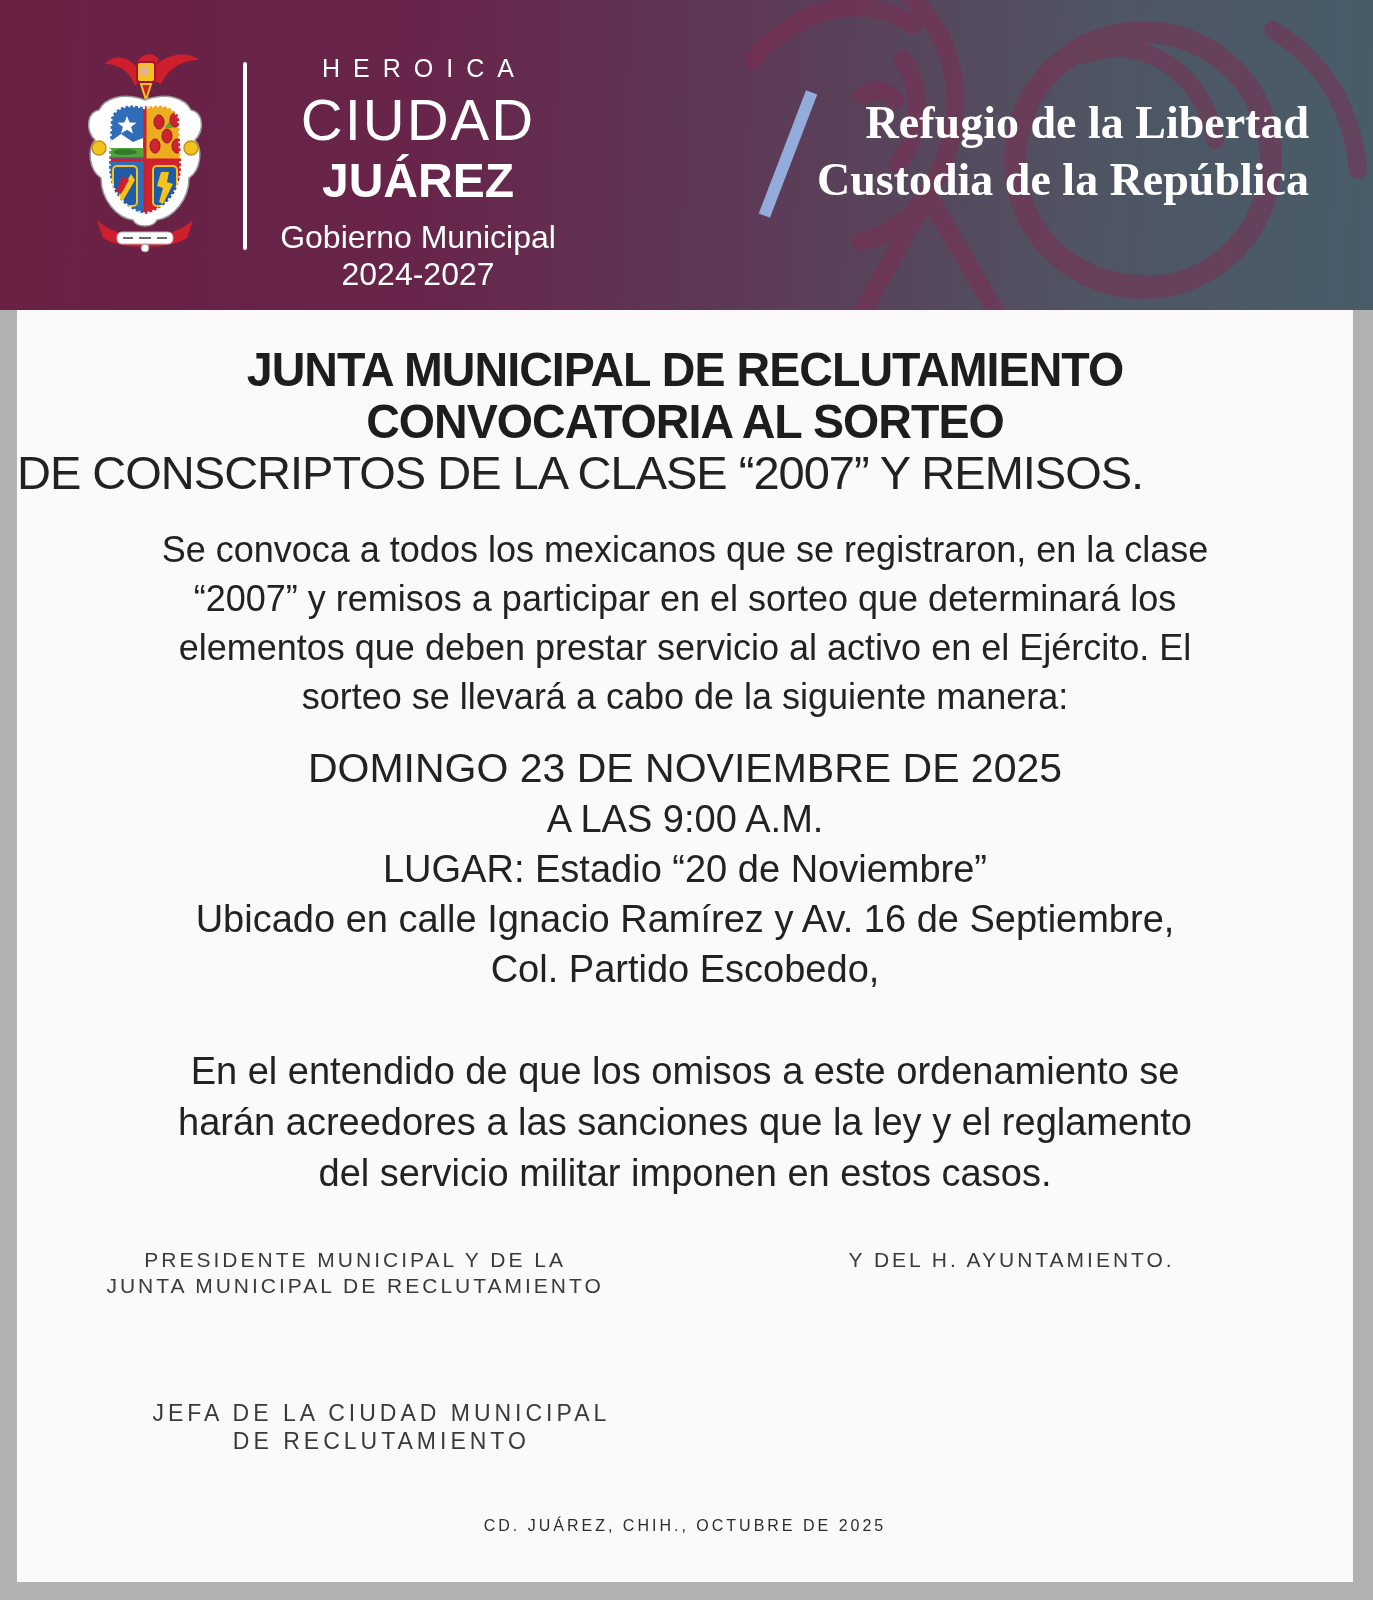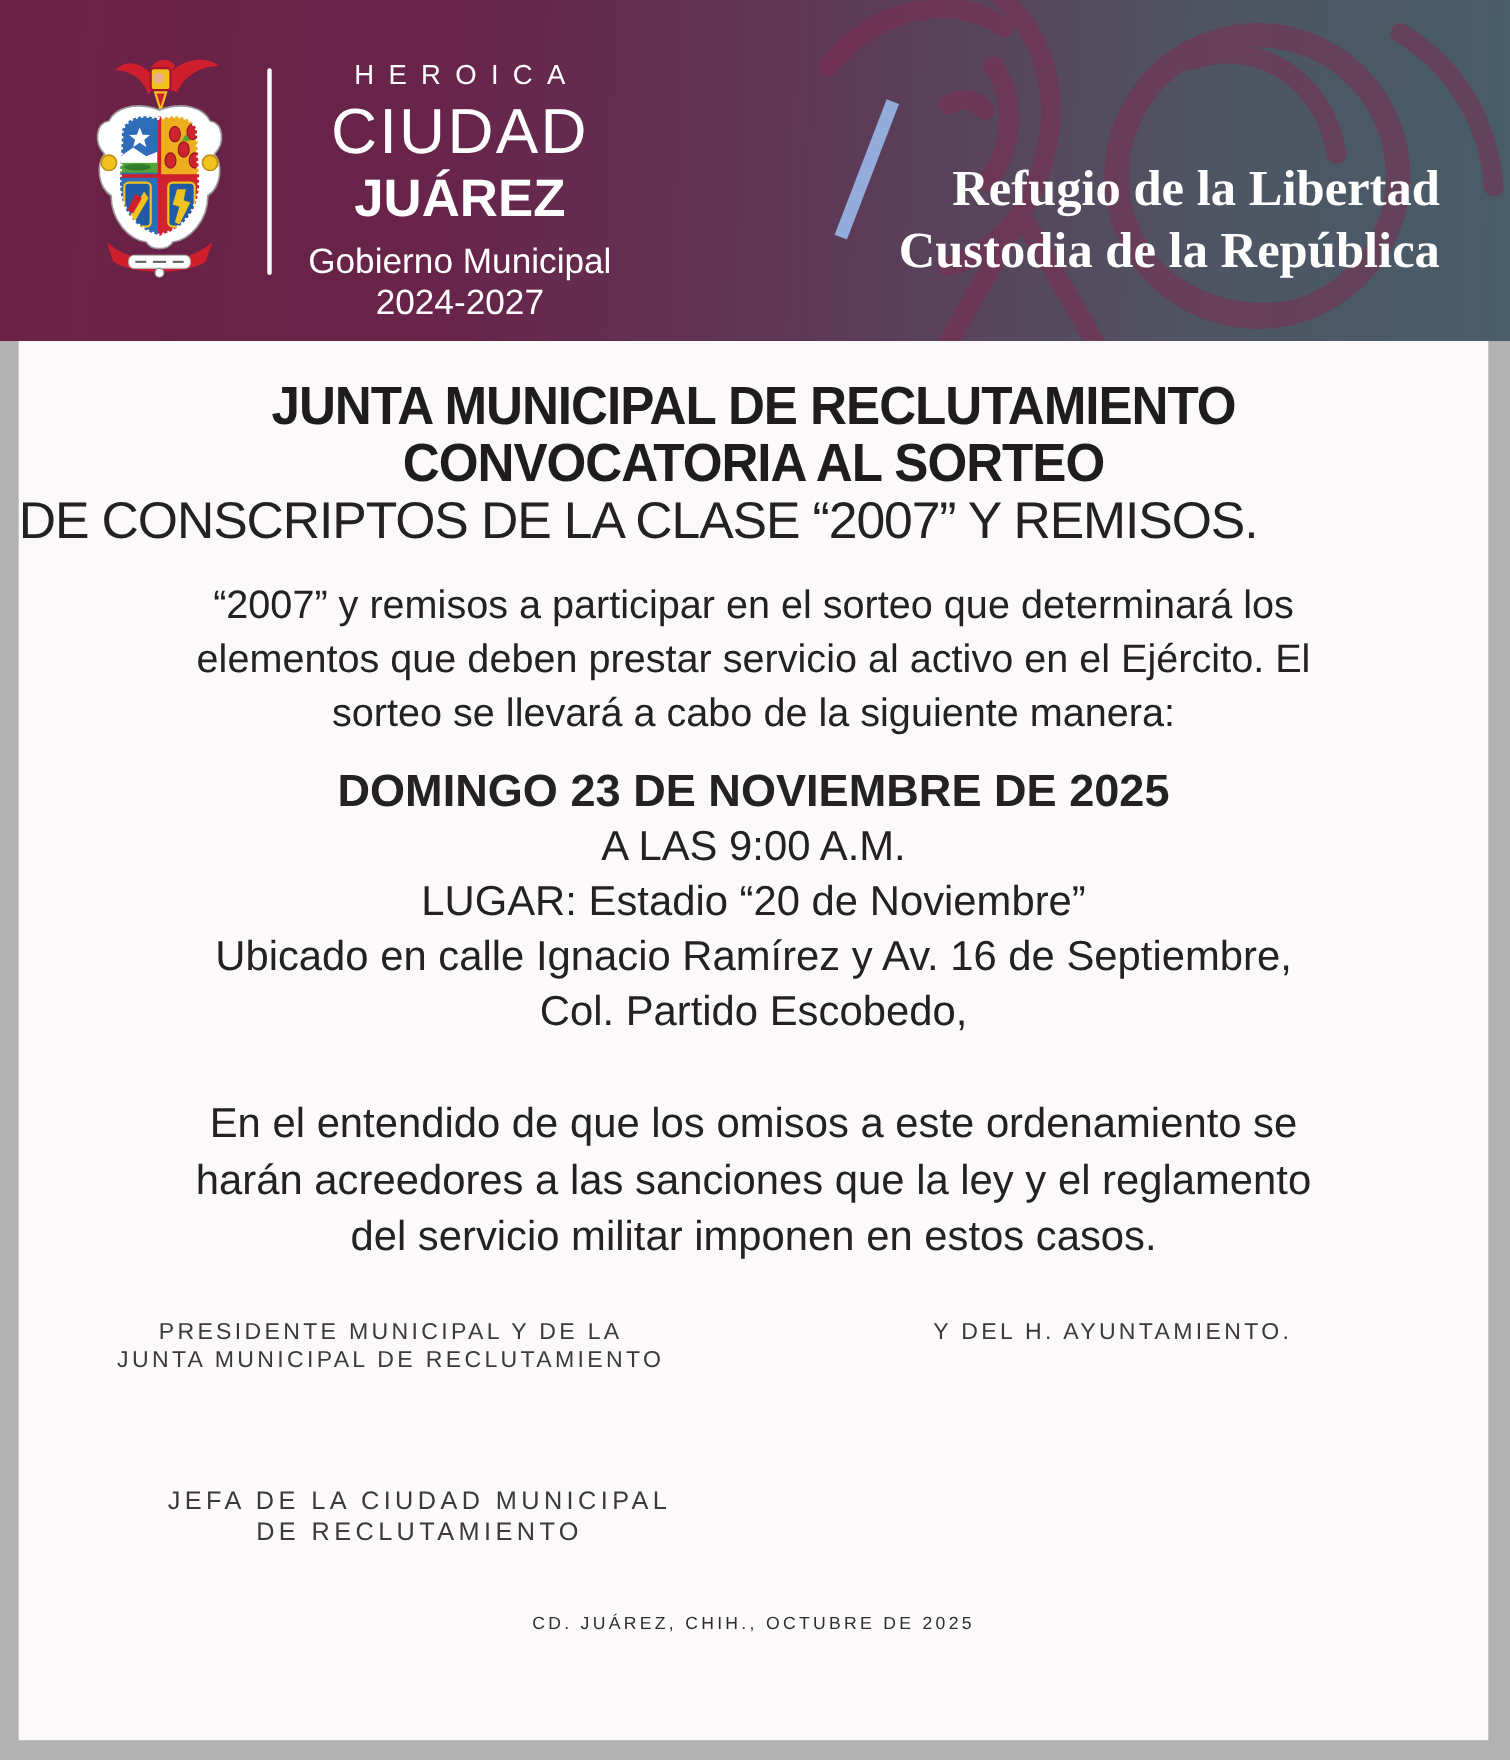--- a/index.html
+++ b/index.html
@@ -19,38 +19,38 @@
   .brand-divider{position:absolute;left:243px;top:62px;width:4px;height:188px;background:#ffffff;border-radius:2px;}
   .brand{position:absolute;left:278px;top:54px;width:280px;text-align:center;color:#ffffff;}
   .brand-heroica{font-size:25px;letter-spacing:13px;padding-left:13px;font-weight:400;}
   .brand-ciudad{font-size:58px;font-weight:300;letter-spacing:2px;margin-top:8px;line-height:58px;}
   .brand-juarez{font-size:48px;font-weight:700;letter-spacing:0px;line-height:64px;margin-top:0px;}
   .brand-gob{font-size:32px;font-weight:400;margin-top:6px;letter-spacing:0px;}
   .slash{position:absolute;left:782px;top:88px;width:12px;height:132px;background:#93acdc;transform:rotate(21deg);}
   .motto{
     position:absolute;right:64px;top:94px;text-align:right;color:#ffffff;
     font-family:"Liberation Serif",serif;font-weight:600;
-    font-size:46px;line-height:57px;margin-top:48px;
+    font-size:46px;line-height:57px;
   }
   
   .card{
     position:absolute;left:17px;top:310px;width:1336px;height:1272px;
     background:#fbf9fa;color:#232123;
   }
   .doc-title{
     margin-top:33px;text-align:center;font-weight:700;color:#1e1c1d;
     font-size:49px;line-height:52px;letter-spacing:-1px;transform:scaleX(.95);
   }
   .doc-subtitle{
     text-align:left;font-weight:400;color:#232123;
     font-size:47px;line-height:52px;letter-spacing:-1px;
   }
   .intro{margin-top:26px;text-align:center;font-size:36px;line-height:49px;}
   .event{margin-top:21px;text-align:center;}
-  .event-date{font-size:41px;line-height:52px;font-weight:700;}
+  .event-date{font-size:41px;line-height:52px;font-weight:400;}
   .event-line{font-size:38px;line-height:50px;}
   .warning{margin-top:52px;text-align:center;font-size:38px;line-height:51px;}
   .sig-row{display:flex;margin-top:48px;padding-left:23px;}
   .sig-row.second{margin-top:100px;}
   .sig-cell{text-align:center;color:#3b393a;}
   .sig-cell.left{width:48%;}
   .sig-cell.right{width:52%;}
   .sig-row.first .sig-cell{font-size:21px;letter-spacing:3px;line-height:26px;}
   .sig-row.second .sig-cell{font-size:23px;letter-spacing:4px;line-height:28px;}
   .dateline{margin-top:62px;text-align:center;font-size:16px;letter-spacing:3px;color:#2e2c2d;}
@@ -163,20 +163,21 @@
 
   <div class="card">
 
     <div class="doc-title">
       <div>JUNTA MUNICIPAL DE RECLUTAMIENTO</div>
       <div>CONVOCATORIA AL SORTEO</div>
     </div>
     <div class="doc-subtitle">DE CONSCRIPTOS DE LA CLASE “2007” Y REMISOS.</div>
 
     <div class="intro">
+      <div>Se convoca a todos los mexicanos que se registraron, en la clase</div>
       <div>“2007” y remisos a participar en el sorteo que determinará los</div>
       <div>elementos que deben prestar servicio al activo en el Ejército. El</div>
       <div>sorteo se llevará a cabo de la siguiente manera:</div>
     </div>
 
     <div class="event">
       <div class="event-date">DOMINGO 23 DE NOVIEMBRE DE 2025</div>
       <div class="event-line">A LAS 9:00 A.M.</div>
       <div class="event-line">LUGAR: Estadio “20 de Noviembre”</div>
       <div class="event-line">Ubicado en calle Ignacio Ramírez y Av. 16 de Septiembre,</div>

